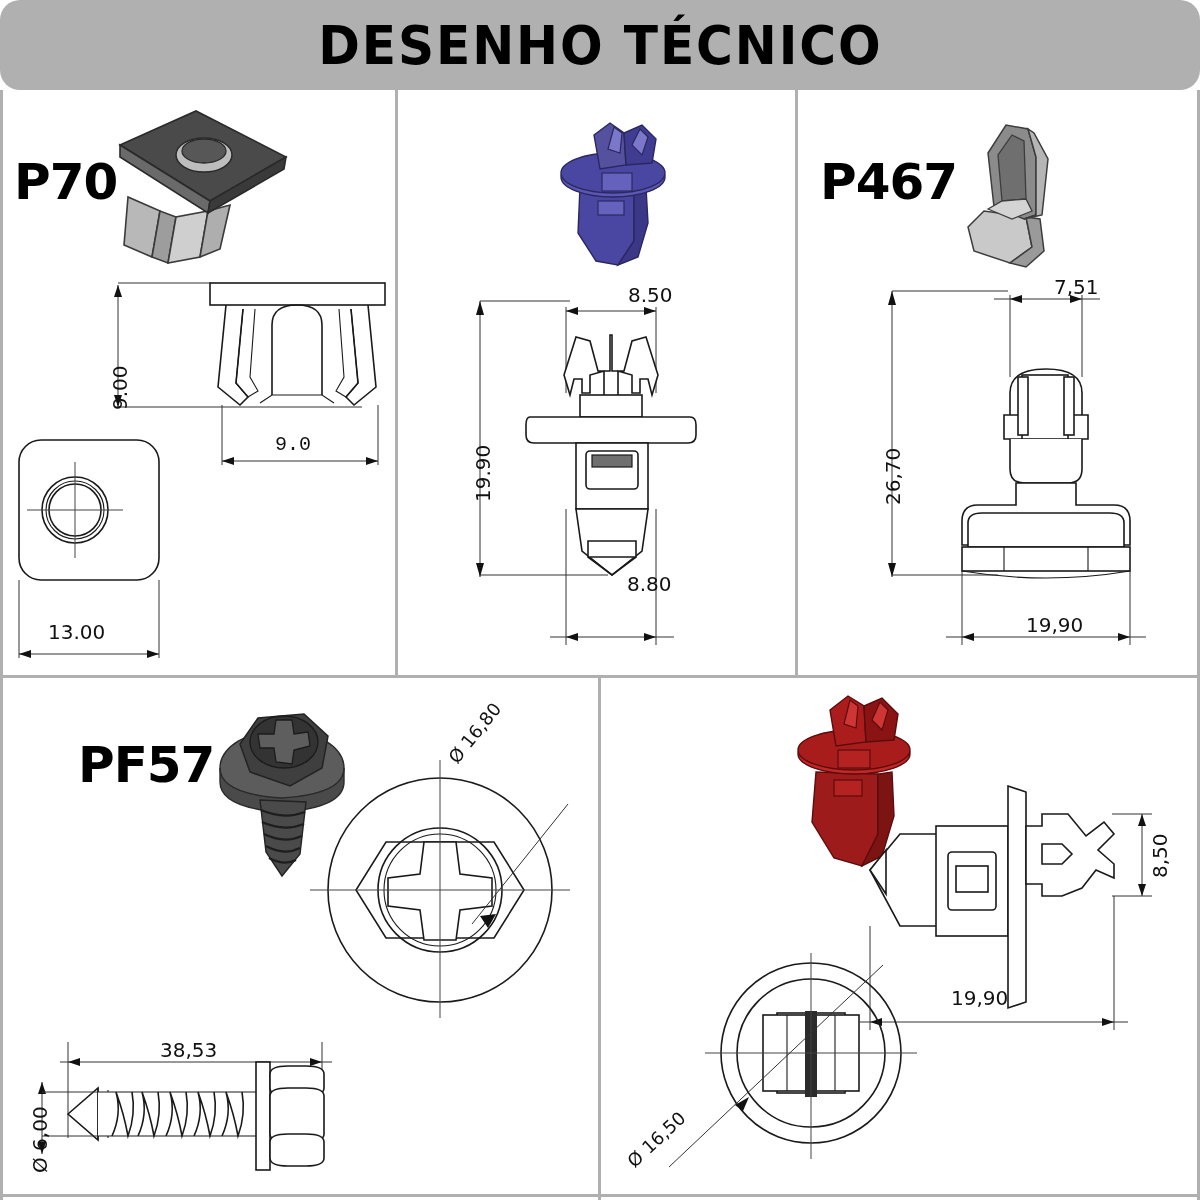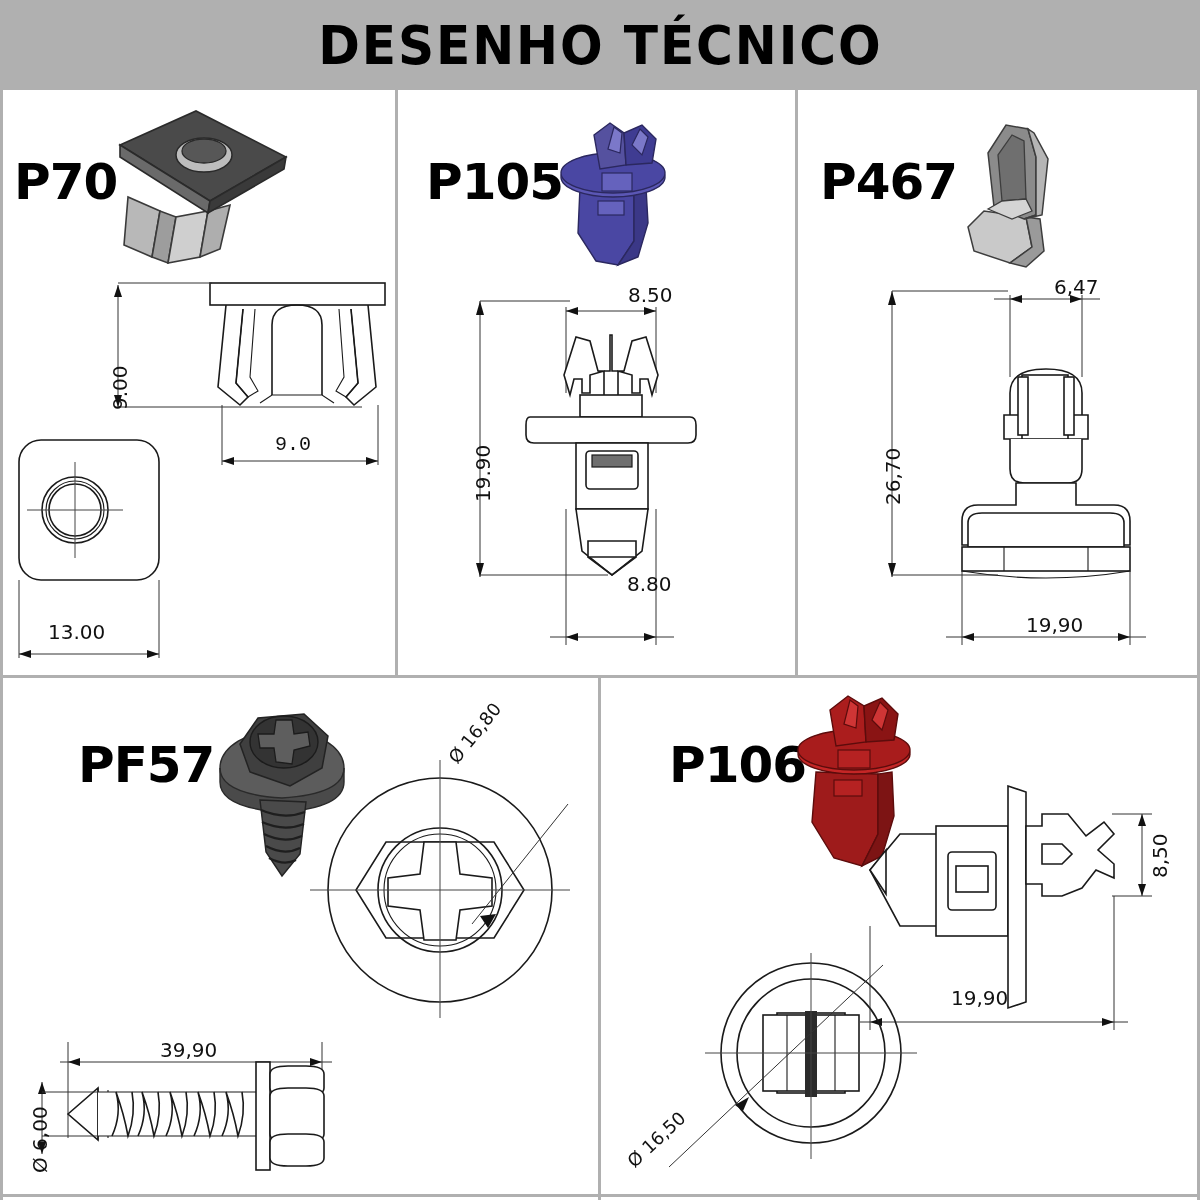--- a/index.html
+++ b/index.html
@@ -9,21 +9,21 @@
     background:#ffffff;
     width:1200px; height:1200px;
     overflow:hidden;
   }
   .sheet { position:relative; width:1200px; height:1200px; background:#fff; }
 
   
   .header {
     position:absolute; left:0; top:0; width:1200px; height:90px;
     background:#b0b0b0;
-    display:flex; align-items:center; justify-content:center;
+    display:flex; align-items:center; justify-content:center;border-radius:20px;
   }
   .header-title {
     font-family:"DejaVu Sans", sans-serif;
     font-size:54px; font-weight:bold; color:#000;
     letter-spacing:2px;
     transform:scaleX(0.93);
   }
 
   
   .grid { position:absolute; left:0; top:90px; width:1200px; height:1110px; }
@@ -135,21 +135,20 @@
         <line x1="14" y1="224" x2="154" y2="224" class="ext"></line>
         <polygon points="14,224 26,220 26,228" class="arrow"></polygon>
         <polygon points="154,224 142,220 142,228" class="arrow"></polygon>
       </svg>
 
       <div class="dim" style="left:48px; top:530px;">13.00</div>
     </div>
 
     <div class="panel p2">
 
-      <div class="part-label" style="left:28px; top:63px;">P105</div>
 
       <svg class="model" style="left:150px; top:25px;" width="150" height="160" viewBox="0 0 150 160">
 
         <path d="M32 72 L30 118 L48 146 L70 150 L86 126 L86 74 Z" fill="#4a47a3" stroke="#2b285f" stroke-width="1.4"></path>
         <path d="M86 74 L86 126 L70 150 L90 142 L100 108 L98 72 Z" fill="#3b3887" stroke="#2b285f" stroke-width="1.4"></path>
 
         <ellipse cx="65" cy="62" rx="52" ry="20" fill="#5b57b5" stroke="#2b285f" stroke-width="1.4"></ellipse>
         <ellipse cx="65" cy="58" rx="52" ry="20" fill="#4a47a3" stroke="#2b285f" stroke-width="1.4"></ellipse>
 
         <path d="M52 54 L46 20 L62 8 L76 18 L78 50 Z" fill="#55519f" stroke="#2b285f" stroke-width="1.4"></path>
@@ -244,21 +243,21 @@
         <line x1="34" y1="26" x2="150" y2="26" class="ext"></line>
         <line x1="34" y1="310" x2="140" y2="310" class="ext"></line>
 
         <line x1="104" y1="306" x2="104" y2="380" class="ext"></line>
         <line x1="272" y1="306" x2="272" y2="380" class="ext"></line>
         <line x1="88" y1="372" x2="288" y2="372" class="ext"></line>
         <polygon points="104,372 116,368 116,376" class="arrow"></polygon>
         <polygon points="272,372 260,368 260,376" class="arrow"></polygon>
       </svg>
 
-      <div class="dim" style="left:256px; top:185px;">6,47</div>
+      <div class="dim" style="left:256px; top:185px;">7,51</div>
       <div class="dim vert" style="left:83px; top:415px;">26,70</div>
       <div class="dim" style="left:228px; top:523px;">19,90</div>
     </div>
 
     <div class="panel p4">
 
       <div class="part-label" style="left:78px; top:58px;">PF57</div>
 
       <svg class="model" style="left:196px; top:12px;" width="180" height="200" viewBox="0 0 180 200">
 
@@ -328,27 +327,26 @@
         <path d="M250 70 Q250 62 268 62 L286 62 Q304 62 304 70 L304 108 Q304 116 286 116 L268 116 Q250 116 250 108 Z" class="fillw"></path>
         <path d="M250 116 Q250 108 268 108 L286 108 Q304 108 304 116 L304 132 Q304 140 286 140 L268 140 Q250 140 250 132 Z" class="fillw"></path>
 
         <line x1="22" y1="56" x2="22" y2="128" class="ext"></line>
         <polygon points="22,56 18,68 26,68" class="arrow"></polygon>
         <polygon points="22,128 18,116 26,116" class="arrow"></polygon>
         <line x1="22" y1="66" x2="78" y2="66" class="ext"></line>
         <line x1="22" y1="110" x2="78" y2="110" class="ext"></line>
       </svg>
 
-      <div class="dim" style="left:160px; top:360px;">39,90</div>
+      <div class="dim" style="left:160px; top:360px;">38,53</div>
       <div class="dim vert" style="left:28px; top:495px;">Ø 6,00</div>
     </div>
 
     <div class="panel p5">
 
-      <div class="part-label" style="left:68px; top:58px;">P106</div>
 
       <svg class="model" style="left:185px; top:10px;" width="150" height="190" viewBox="0 0 150 190">
 
         <path d="M30 84 L26 134 L48 170 L76 178 L92 146 L92 86 Z" fill="#9e1b1b" stroke="#5c0c0c" stroke-width="1.4"></path>
         <path d="M92 86 L92 146 L76 178 L96 168 L108 128 L106 84 Z" fill="#7d1414" stroke="#5c0c0c" stroke-width="1.4"></path>
 
         <ellipse cx="68" cy="66" rx="56" ry="20" fill="#c42626" stroke="#5c0c0c" stroke-width="1.4"></ellipse>
         <ellipse cx="68" cy="62" rx="56" ry="20" fill="#a81c1c" stroke="#5c0c0c" stroke-width="1.4"></ellipse>
 
         <path d="M50 58 L44 22 L62 8 L78 18 L80 54 Z" fill="#ab1d1d" stroke="#5c0c0c" stroke-width="1.4"></path>

